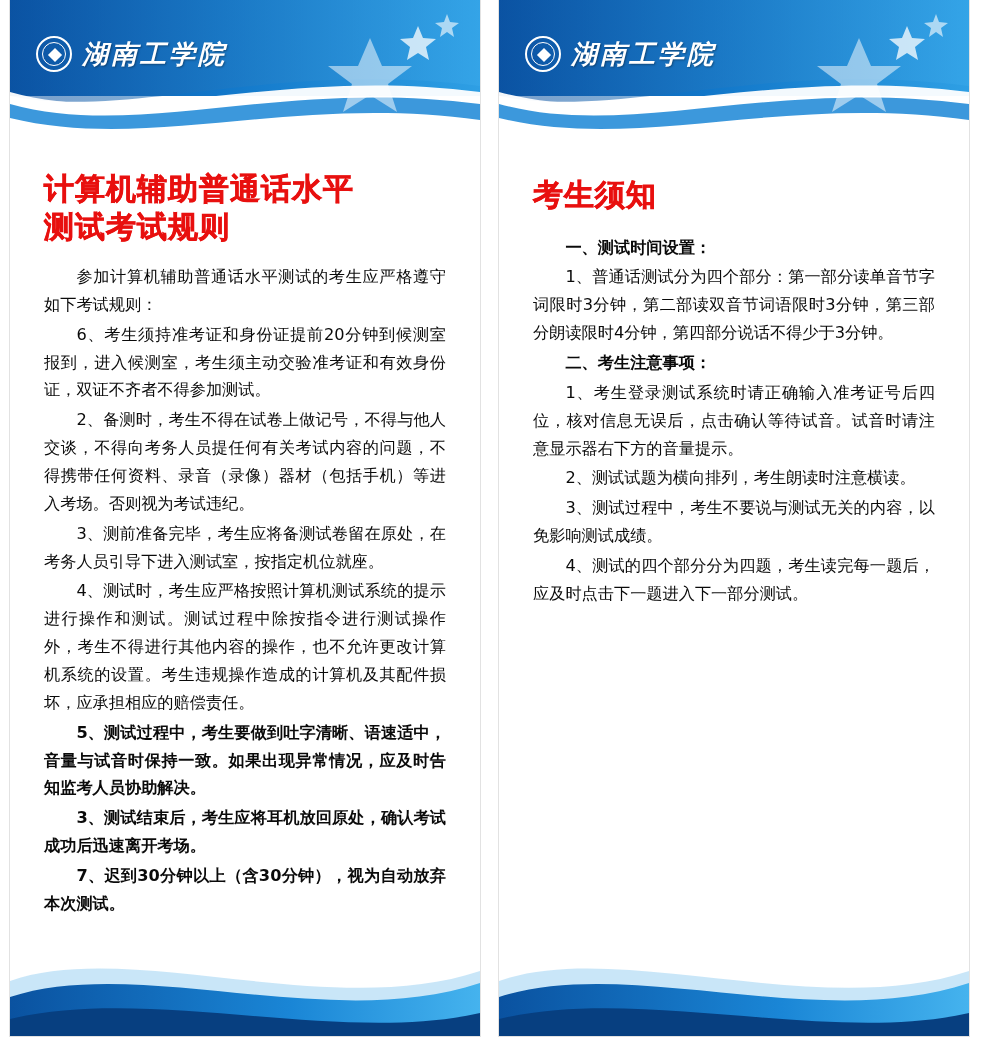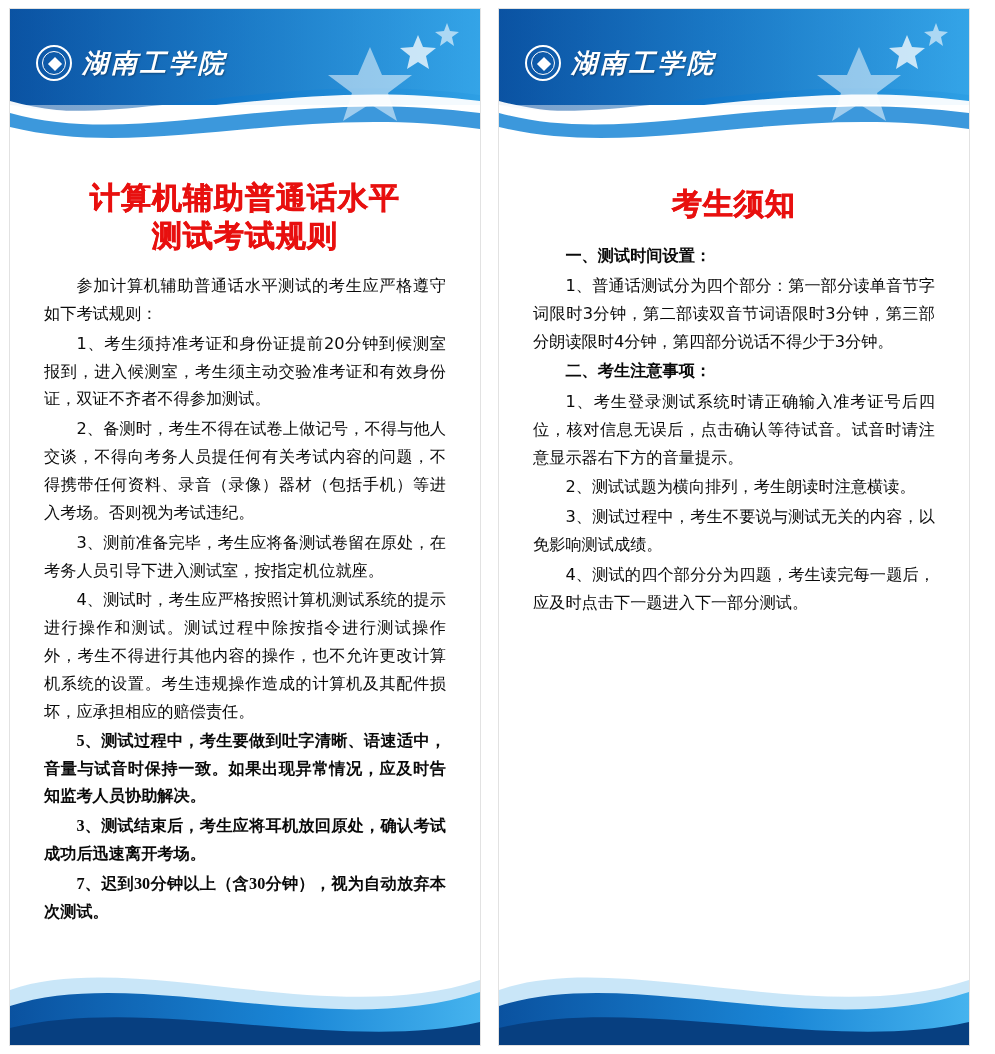--- a/index.html
+++ b/index.html
@@ -10,21 +10,21 @@
   body {
     width: 995px;
     height: 1054px;
     font-family: "Liberation Sans", sans-serif;
     position: relative;
     overflow: hidden;
   }
   .boards {
     display: flex;
     gap: 19px;
-    padding: 9px 10px;
+    padding: 0 10px;
     box-sizing: border-box;
     width: 995px;
     height: 1054px;
   }
   .board {
     position: relative;
     width: 470px;
     height: 1036px;
     background: #ffffff;
     overflow: hidden;
@@ -87,21 +87,20 @@
   .content {
     position: absolute;
     top: 150px;
     left: 0;
     width: 100%;
     padding: 0 34px;
     box-sizing: border-box;
     z-index: 4;
   }
   .title {
-    text-align: center;
     color: #e8100f;
     font-size: 30px;
     font-weight: bold;
     line-height: 1.25;
     letter-spacing: 1px;
     margin: 20px 0 18px 0;
     font-family: "DejaVu Sans", sans-serif;
     -webkit-text-stroke: 0.6px #e8100f;
   }
   .title.single { margin-top: 26px; margin-bottom: 20px; }
@@ -110,21 +109,20 @@
     margin: 0 0 2px 0;
     font-size: 16.2px;
     line-height: 1.72;
     color: #0a0a0a;
     text-align: justify;
     text-indent: 2em;
     font-family: "DejaVu Sans", sans-serif;
   }
   p.para.bold {
     font-weight: bold;
-    font-family: Liberation Serif, serif;
   }
 
   
   .footer {
     position: absolute;
     bottom: 0; left: 0;
     width: 100%;
     height: 115px;
     overflow: hidden;
   }
@@ -165,21 +163,21 @@
       </div>
     </div>
 
     <div class="content">
       <div class="title">
         <div>计算机辅助普通话水平</div>
         <div>测试考试规则</div>
       </div>
       <div>
         <p class="para">参加计算机辅助普通话水平测试的考生应严格遵守如下考试规则：</p>
-        <p class="para">1、考生须持准考证和身份证提前20分钟到候测室报到，进入候测室，考生须主动交验准考证和有效身份证，双证不齐者不得参加测试。</p>
+        <p class="para">6、考生须持准考证和身份证提前20分钟到候测室报到，进入候测室，考生须主动交验准考证和有效身份证，双证不齐者不得参加测试。</p>
         <p class="para">2、备测时，考生不得在试卷上做记号，不得与他人交谈，不得向考务人员提任何有关考试内容的问题，不得携带任何资料、录音（录像）器材（包括手机）等进入考场。否则视为考试违纪。</p>
         <p class="para">3、测前准备完毕，考生应将备测试卷留在原处，在考务人员引导下进入测试室，按指定机位就座。</p>
         <p class="para">4、测试时，考生应严格按照计算机测试系统的提示进行操作和测试。测试过程中除按指令进行测试操作外，考生不得进行其他内容的操作，也不允许更改计算机系统的设置。考生违规操作造成的计算机及其配件损坏，应承担相应的赔偿责任。</p>
         <p class="para bold">5、测试过程中，考生要做到吐字清晰、语速适中，音量与试音时保持一致。如果出现异常情况，应及时告知监考人员协助解决。</p>
         <p class="para bold">3、测试结束后，考生应将耳机放回原处，确认考试成功后迅速离开考场。</p>
         <p class="para bold">7、迟到30分钟以上（含30分钟），视为自动放弃本次测试。</p>
       </div>
     </div>
 
     <div class="footer">

